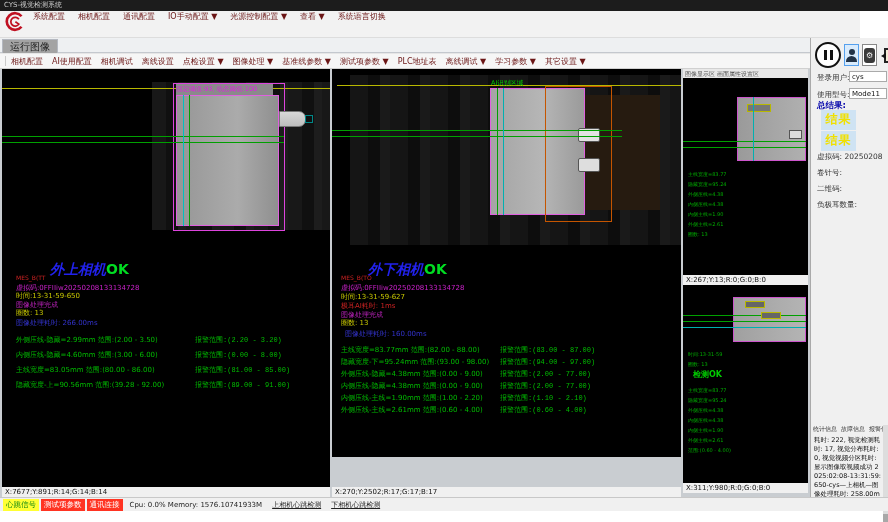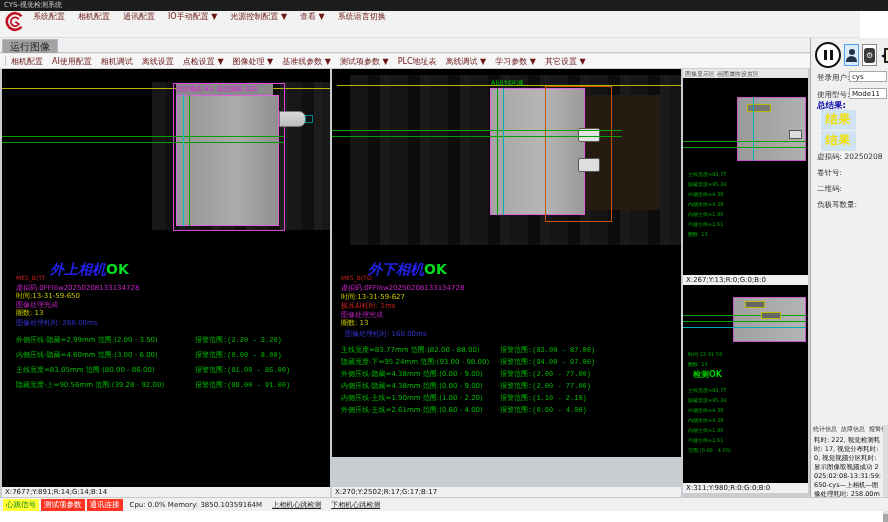--- a/index.html
+++ b/index.html
@@ -336,18 +336,18 @@
     <div class="stats-text">耗时: 222, 视觉检测耗时: 17, 视觉分布耗时: 0, 视觉视频分区耗时: 显示图像取视频成功 2025:02:08-13:31:59:650-cys—上相机—图像处理耗时: 258.00ms</div>
     <div class="side-scroll">
       <div class="side-thumb"></div>
     </div>
   </div>
 
   <div class="statusbar">
     <span class="badge badge-heartbeat">心跳信号</span>
     <span class="badge badge-alarm">测试项参数</span>
     <span class="badge badge-alarm">通讯连接</span>
-    <span class="sb-text">Cpu: 0.0% Memory: 3850.10359164M</span>
+    <span class="sb-text">Cpu: 0.0% Memory: 1576.10741933M</span>
     <span class="sb-link">上相机心跳检测</span>
     <span class="sb-link">下相机心跳检测</span>
   </div>
 
 </div>
 
 </body></html>

